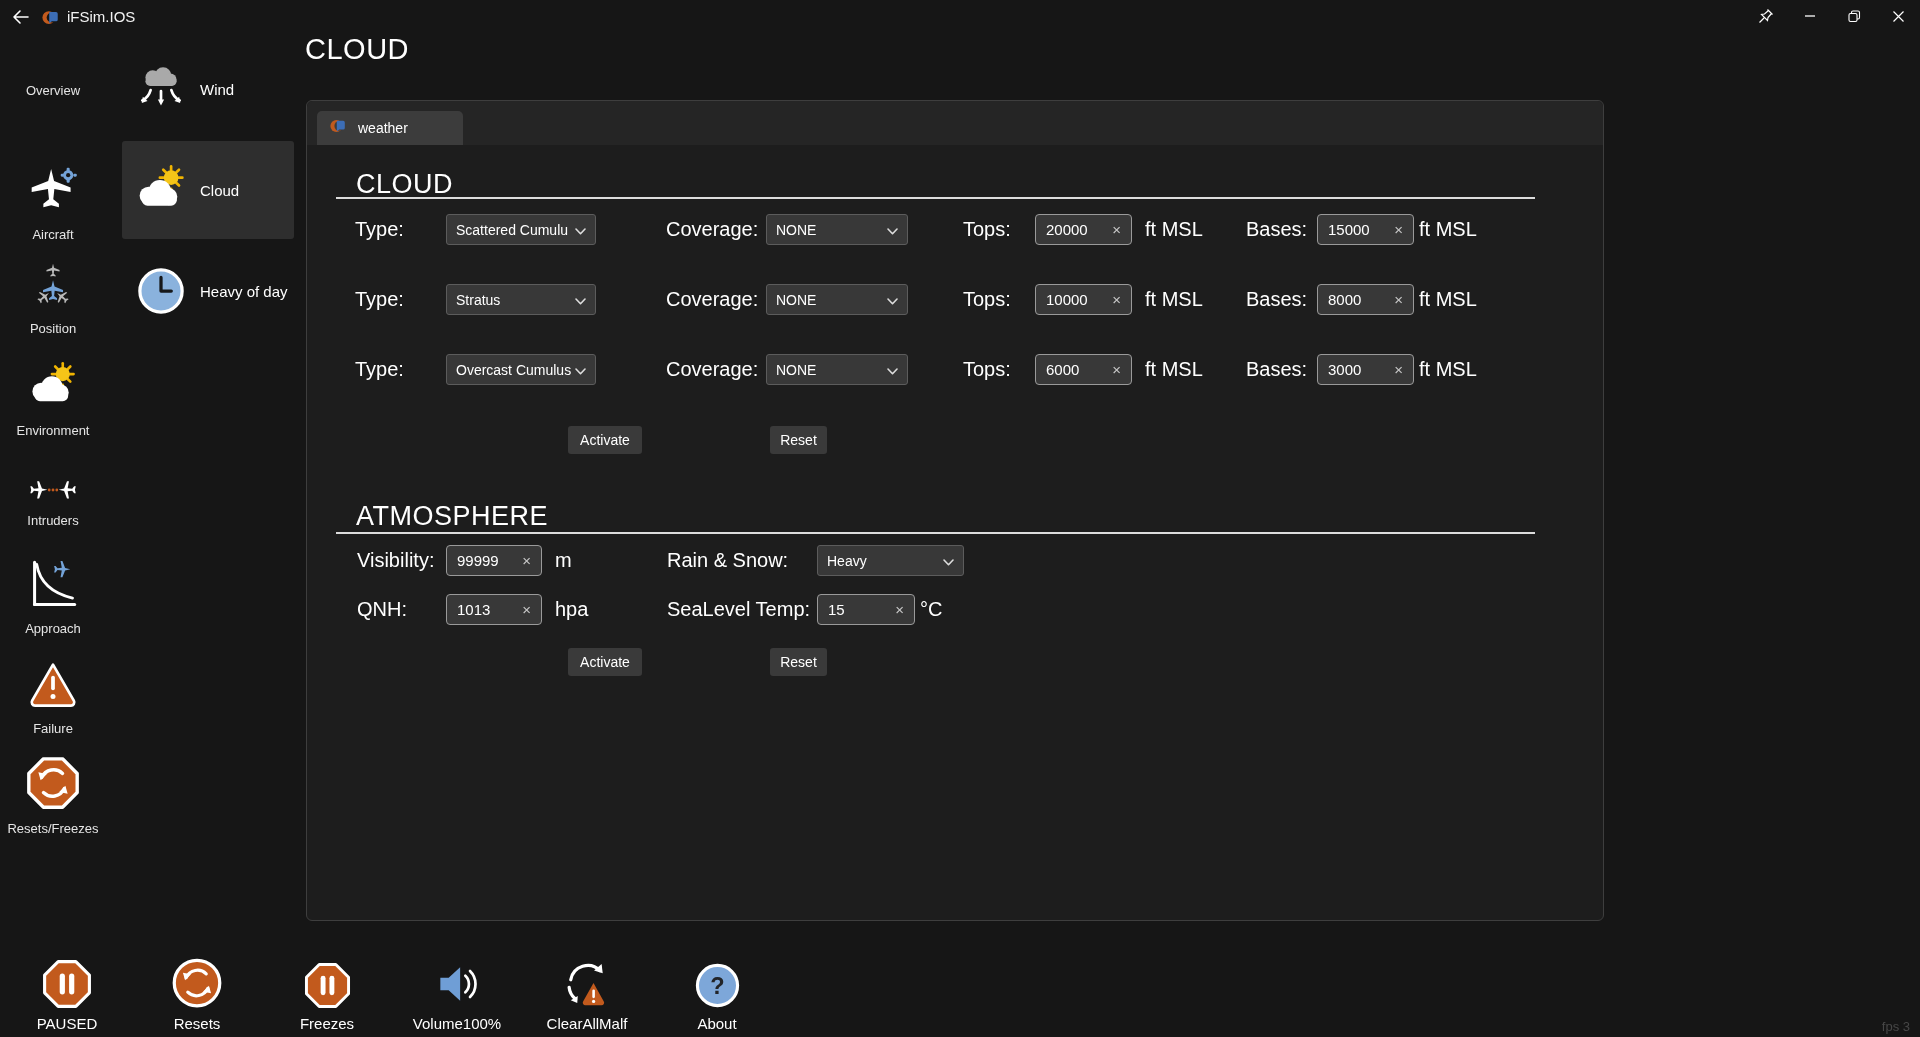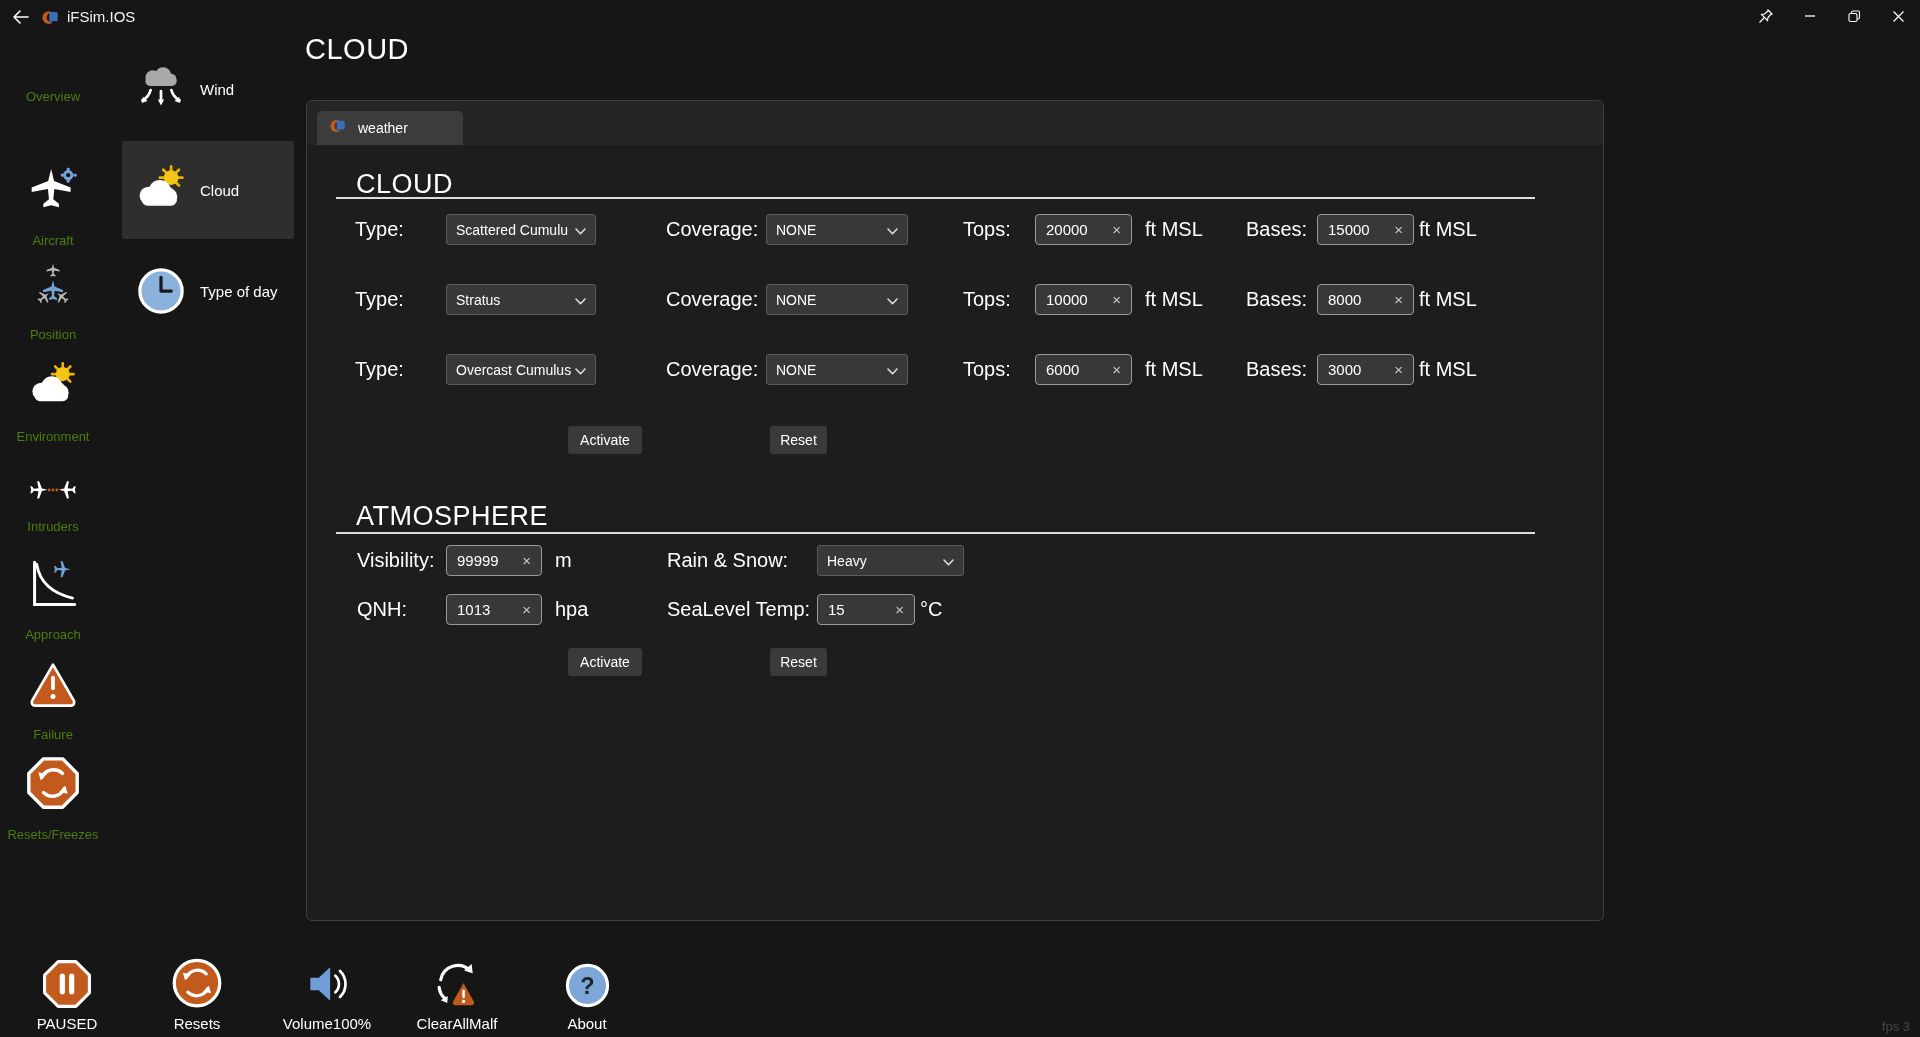--- a/index.html
+++ b/index.html
@@ -11,21 +11,21 @@
   .back-btn{position:absolute;left:12px;top:9px;background:none;border:none;padding:0;cursor:pointer}
   .app-logo{position:absolute;left:42px;top:9px}
   .app-title{position:absolute;left:67px;top:8px;font-size:15px;color:#f2f2f2}
   .win-controls{position:absolute;right:0;top:0;height:35px;display:flex}
   .win-btn{width:44px;height:35px;display:flex;align-items:center;justify-content:center;
            background:none;border:none;padding:0;cursor:pointer}
 
   
   .side-item{position:absolute;width:106px;text-align:center;cursor:pointer}
   .side-item .ic{display:inline-block}
-  .side-label{display:block;font-size:13px;font-weight:300;color:#4d7c0f;margin-top:13px;white-space:nowrap}
+  .side-label{display:block;font-size:13px;font-weight:300;color:#e5e5e5;margin-top:7px;white-space:nowrap}
 
   
   .sub-item{position:absolute;left:122px;width:172px;display:flex;align-items:center;border-radius:3px;cursor:pointer}
   .sub-item.selected{background:#2e2e2e}
   .sub-ic{margin-left:10px;width:58px;display:flex;justify-content:center}
   .sub-label{margin-left:10px;font-size:15px;font-weight:300;white-space:nowrap}
 
   
   .page-title{position:absolute;left:305px;top:33px;font-size:29px;font-weight:300;letter-spacing:.5px}
   .panel{position:absolute;left:306px;top:100px;width:1298px;height:821px;background:#1d1d1d;
@@ -272,21 +272,21 @@
     <span class="sub-label">Cloud</span>
   </div>
 
   <div class="sub-item" style="top:258px;height:66px">
     <span class="sub-ic">
       <svg width="52" height="52" viewBox="0 0 48 48">
         <circle cx="24" cy="24" r="19.5" fill="#8ab2dd" stroke="#fff" stroke-width="3"></circle>
         <path d="M24 24 V11.5 M24 24 H33.5" stroke="#16181b" stroke-width="3" stroke-linecap="round" fill="none"></path>
       </svg>
     </span>
-    <span class="sub-label">Type of day</span>
+    <span class="sub-label">Heavy of day</span>
   </div>
 
   <div class="page-title">CLOUD</div>
 
   <div class="panel">
     <div class="tabstrip">
       <div class="tab">
         <span>
           <svg width="16" height="16" viewBox="0 0 20 20">
             <circle cx="8" cy="10" r="7.5" fill="#c25a1d"></circle>
@@ -440,20 +440,30 @@
             <path d="M32.5 15.5 A11.5 11.5 0 0 0 14 19"></path>
             <path d="M15.5 32.5 A11.5 11.5 0 0 0 34 29"></path>
           </g>
           <polygon points="11,14.5 18.5,16 13,21.5" fill="#fff"></polygon>
           <polygon points="37,33.5 29.5,32 35,26.5" fill="#fff"></polygon>
         </svg>
       </span>
       <span class="tool-label">Resets</span>
     </button>
 
+    <button class="tool-item">
+      <span>
+        <svg width="47" height="47" viewBox="0 0 48 48">
+          <polygon points="15.5,2.5 32.5,2.5 45.5,15.5 45.5,32.5 32.5,45.5 15.5,45.5 2.5,32.5 2.5,15.5" fill="#c25a1d" stroke="#fff" stroke-width="3" stroke-linejoin="round"></polygon>
+          <rect x="17" y="14" width="5" height="20" rx="2.5" fill="#fff"></rect>
+          <rect x="26" y="14" width="5" height="20" rx="2.5" fill="#fff"></rect>
+        </svg>
+      </span>
+      <span class="tool-label">Freezes</span>
+    </button>
 
     <button class="tool-item">
       <span>
         <svg width="50" height="50" viewBox="0 0 48 48">
           <path d="M8 18 H16 L27 8 V40 L16 30 H8 Z" fill="#6f9ed6"></path>
           <path d="M32 16 A11 11 0 0 1 32 32" stroke="#fff" stroke-width="2.6" fill="none" stroke-linecap="round"></path>
           <path d="M36.5 11.5 A17.5 17.5 0 0 1 36.5 36.5" stroke="#fff" stroke-width="2.6" fill="none" stroke-linecap="round"></path>
         </svg>
       </span>
       <span class="tool-label">Volume100%</span>

